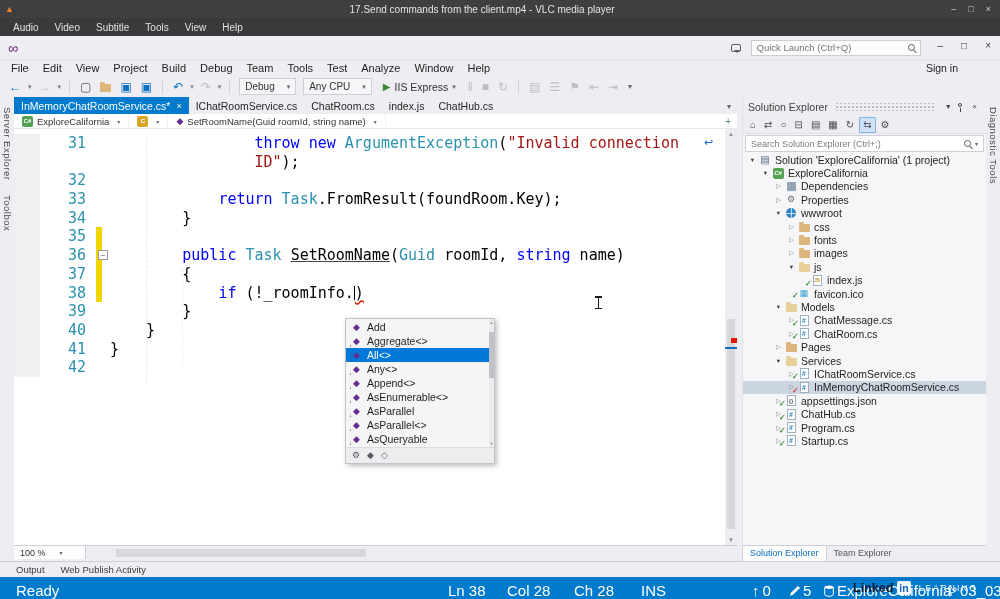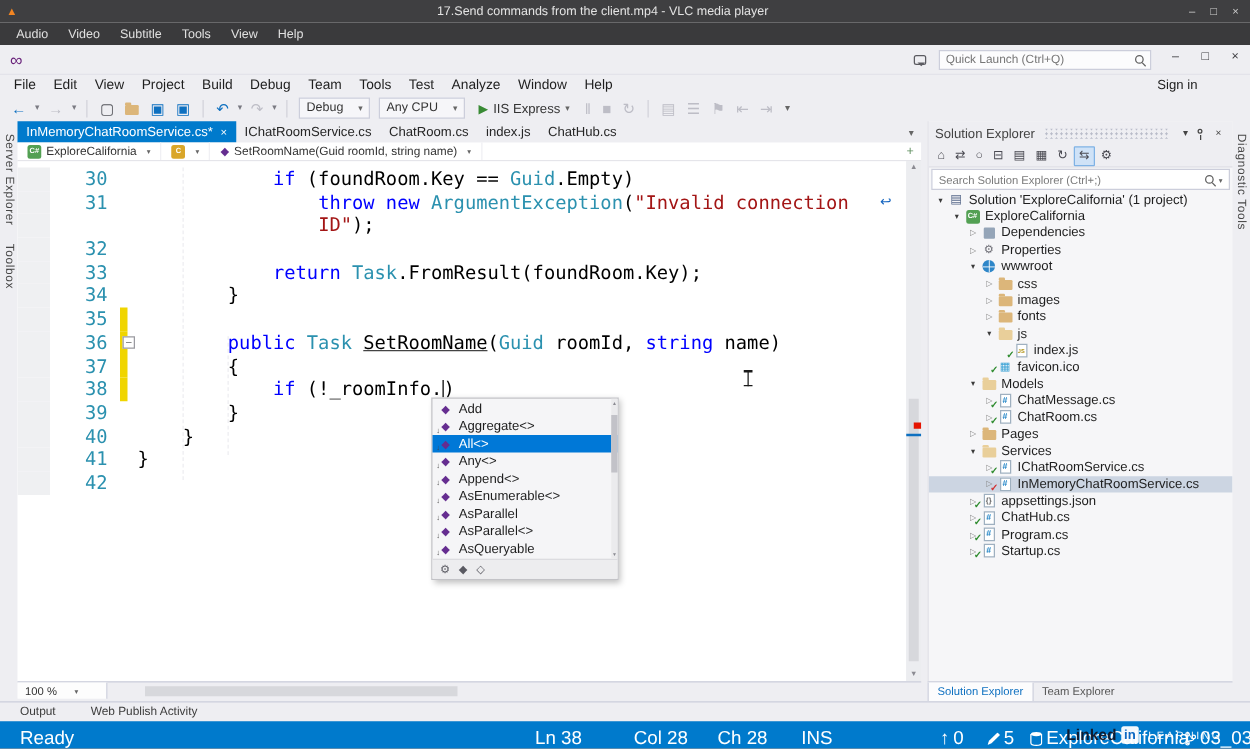--- a/index.html
+++ b/index.html
@@ -191,21 +191,21 @@
   .g-img{font-size:9px;color:#3ba3d6;line-height:1}
   .check{position:absolute;left:-5px;bottom:-2px;font-size:8px;color:#2e8b2e;font-weight:bold}
   .check.red{color:#d03333}
   .sebottom{position:absolute;left:742px;top:545px;width:244px;height:16px;background:#eeeef2;
     border-top:1px solid #cccedb;display:flex}
   .sbtab{font-size:9px;padding:2px 7px;color:#555;white-space:nowrap}
   .sbtab.active{background:#fcfcfd;color:#0e70c0;border-left:1px solid #cccedb;border-right:1px solid #cccedb}
 
   
   .outrow{position:absolute;left:0;top:561px;width:100%;height:16px;background:#eeeef2;
-    border-top:1px solid #cccedb;display:flex;align-items:center;padding-left:16px;gap:28px}
+    border-top:1px solid #cccedb;display:flex;align-items:center;padding-left:16px;gap:16px}
   .outtab{font-size:9.5px;color:#3c3c3c}
   .statusbar{position:absolute;left:0;top:577px;width:100%;height:22px;background:var(--accent,#007acc);color:#fff}
   .st{position:absolute;top:5px;font-size:15px;white-space:nowrap}
   .st-ico{display:inline-flex;align-items:center;gap:3px}
   .wm{position:absolute;left:853px;top:577px;height:22px;display:flex;align-items:center;gap:4px;
     opacity:.95;z-index:7}
   .wm-w1{font-size:12.5px;font-weight:bold;color:#0f172a}
   .wm-in{background:#fff;color:#0a66c2;font-size:10.5px;font-weight:bold;padding:0 2px;
     border-radius:2px;height:14px;display:flex;align-items:center}
   .wm-w3{font-size:8.5px;color:#fff;letter-spacing:2px;margin-left:4px}
@@ -351,26 +351,20 @@
       </span>
       <span class="crumb-plus">+</span>
     </div>
 
   <div class="codearea">
     <div class="iguide" style="left:132px;top:5px;height:250px"></div>
     <div class="iguide" style="left:168px;top:140px;height:95px"></div>
     <div id="code-lines">
         <div class="crow">
           <span class="gmargin"></span>
-          <span class="lnum">30</span>
-          <span class="chg"></span>
-          <pre class="codepre"><span class="tok-pl">            </span><span class="tok-kw">if</span><span class="tok-pl"> (foundRoom.Key == </span><span class="tok-ty">Guid</span><span class="tok-pl">.Empty)</span></pre>
-        </div>
-        <div class="crow">
-          <span class="gmargin"></span>
           <span class="lnum">31</span>
           <span class="chg"></span>
           <pre class="codepre"><span class="tok-pl">                </span><span class="tok-kw">throw</span><span class="tok-pl"> </span><span class="tok-kw">new</span><span class="tok-pl"> </span><span class="tok-ty">ArgumentException</span><span class="tok-pl">(</span><span class="tok-st">"Invalid connection</span></pre>
           <span class="wrapglyph">↩</span>
         </div>
         <div class="crow">
           <span class="gmargin"></span>
           <span class="lnum"></span>
           <span class="chg"></span>
           <pre class="codepre"><span class="tok-pl">                </span><span class="tok-st">ID"</span><span class="tok-pl">);</span></pre>
@@ -608,28 +602,28 @@
           <span class="ticon">
             <span class="fo"></span>
           </span>
           <span class="tlabel">css</span>
         </div>
         <div class="trow" style="padding-left: 43px;">
           <span class="texp">▷</span>
           <span class="ticon">
             <span class="fo"></span>
           </span>
+          <span class="tlabel">fonts</span>
+        </div>
+        <div class="trow" style="padding-left: 43px;">
+          <span class="texp">▷</span>
+          <span class="ticon">
+            <span class="fo"></span>
+          </span>
           <span class="tlabel">images</span>
-        </div>
-        <div class="trow" style="padding-left: 43px;">
-          <span class="texp">▷</span>
-          <span class="ticon">
-            <span class="fo"></span>
-          </span>
-          <span class="tlabel">fonts</span>
         </div>
         <div class="trow" style="padding-left: 43px;">
           <span class="texp open">▾</span>
           <span class="ticon">
             <span class="fo open"></span>
           </span>
           <span class="tlabel">js</span>
         </div>
         <div class="trow" style="padding-left: 56px;">
           <span class="texp"></span>
@@ -739,21 +733,21 @@
       <span class="sbtab">Team Explorer</span>
     </div>
 
   <div class="outrow" id="outrow">
       <span class="outtab">Output</span>
       <span class="outtab">Web Publish Activity</span>
     </div>
 
   <div class="statusbar">
     <span class="st" style="left:16px">Ready</span>
-    <span class="st" style="left:428px">Ln 38</span>
+    <span class="st" style="left:448px">Ln 38</span>
     <span class="st" style="left:507px">Col 28</span>
     <span class="st" style="left:574px">Ch 28</span>
     <span class="st" style="left:641px">INS</span>
     <span class="st st-ico" style="left:752px">
       <span>↑</span>
       <span>0</span>
     </span>
     <span class="st st-ico" style="left:790px">
       <svg width="10" height="10" viewBox="0 0 10 10">
           <path fill="#fff" d="M0 10l1.2-3.4L8 0l2 2-6.8 6.6z"></path>

